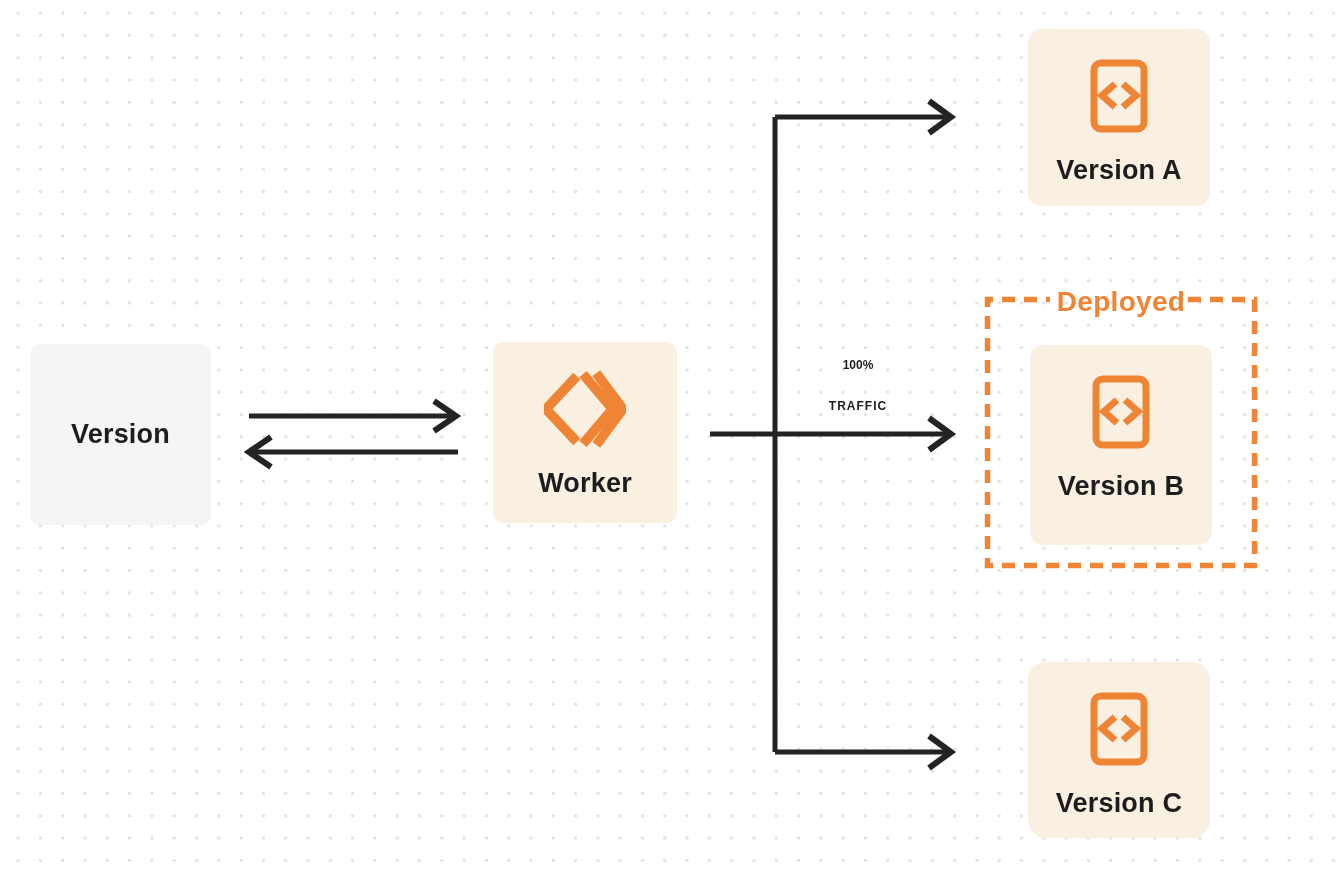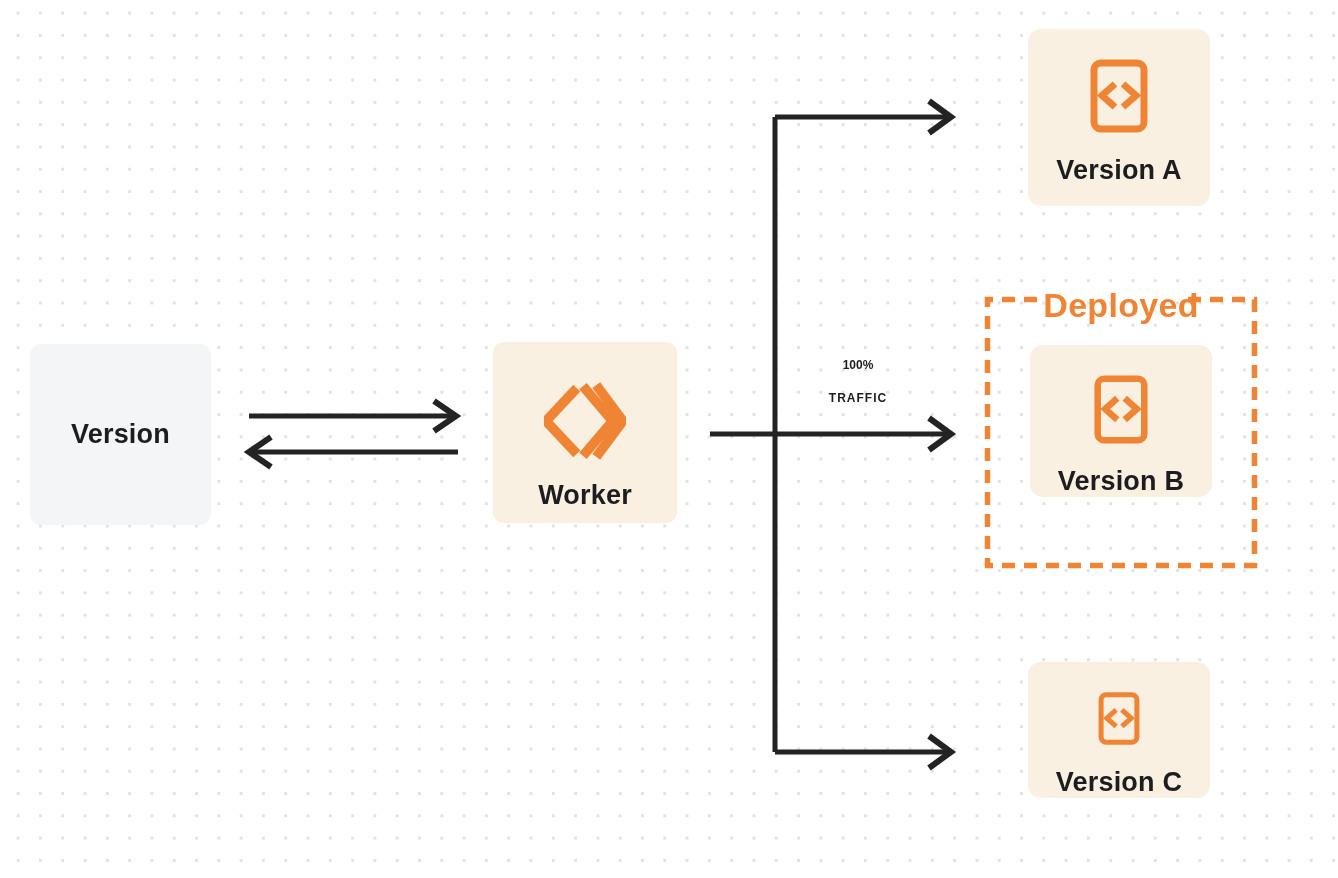--- a/index.html
+++ b/index.html
@@ -59,35 +59,35 @@
     width: 181px; height: 181px;
     background: var(--client-fill, #f4f5f6);
     border-radius: 11px;
     justify-content: center;
   }
   .worker-node {
     left: 493px; top: 342px;
     width: 184px; height: 181px;
     background: var(--node-fill, #faf0e1);
     border-radius: 11px;
-    justify-content: center;
+    justify-content: flex-start;
     padding-top: 26px;
     gap: 18px;
   }
   .version-node {
     width: 182px;
     background: var(--node-fill, #faf0e1);
     border-radius: 13px;
     justify-content: flex-start;
     padding-top: 30px;
     gap: 22px;
   }
   .version-a { left: 1028px; top: 29px;  height: 177px; }
-  .version-b { left: 1030px; top: 345px; height: 152px; }
-  .version-c { left: 1028px; top: 662px; height: 136px; }
+  .version-b { left: 1030px; top: 345px; height: 200px; }
+  .version-c { left: 1028px; top: 662px; height: 176px; border-radius: 18px; }
 
   .worker-logo { width: 82px; height: 82px; }
   .worker-logo path {
     stroke: var(--accent-color, #ee8434);
     stroke-width: 9.5;
     fill: none;
     stroke-linecap: butt;
     stroke-linejoin: miter;
   }
   .code-icon { width: 58px; height: 74px; }
@@ -99,35 +99,35 @@
   }
   .code-icon rect { stroke-width: 7; }
   .code-icon path { stroke-width: 7; }
 
   .deployed-label {
     position: absolute;
     left: 985px; top: 286px;
     width: 272px;
     text-align: center;
     font-weight: 700;
-    font-size: 34px;
+    font-size: 28px;
     color: var(--accent-color, #ee8434);
     letter-spacing: 0.3px;
   }
   .traffic-label {
     position: absolute;
     left: 788px; top: 349px;
     width: 140px;
     text-align: center;
     font-weight: 700;
     font-size: 12px;
     line-height: 33px;
     color: var(--text-color, #1d1d1f);
   }
-  .traffic-label .line2 { letter-spacing: 1px; }
+  .traffic-label .line2 { letter-spacing: 1px; margin-top: 8px; }
 </style>
 </head>
 <body>
 
 <div class="canvas">
 
   <svg class="connections" viewBox="0 0 1338 878">
 
     <g>
       <path class="conn-line" d="M249,416 H452"></path>

